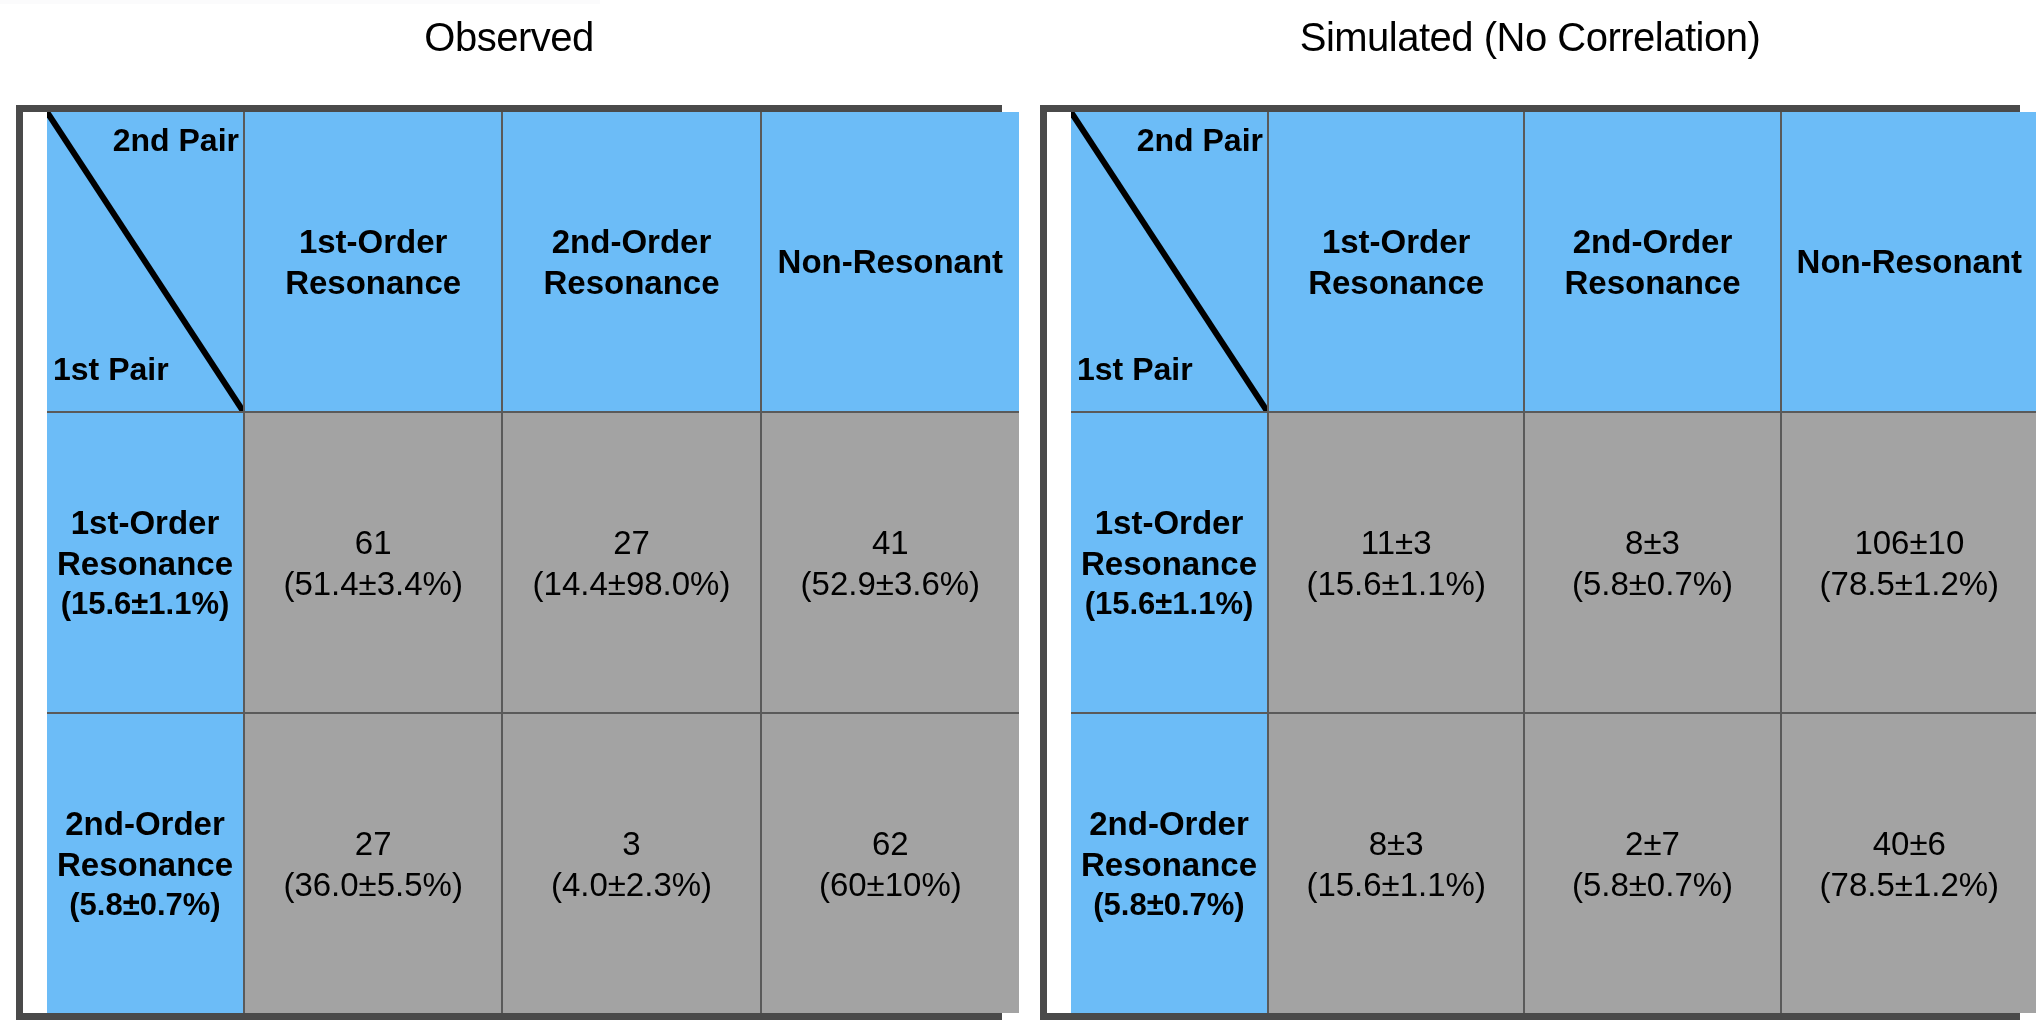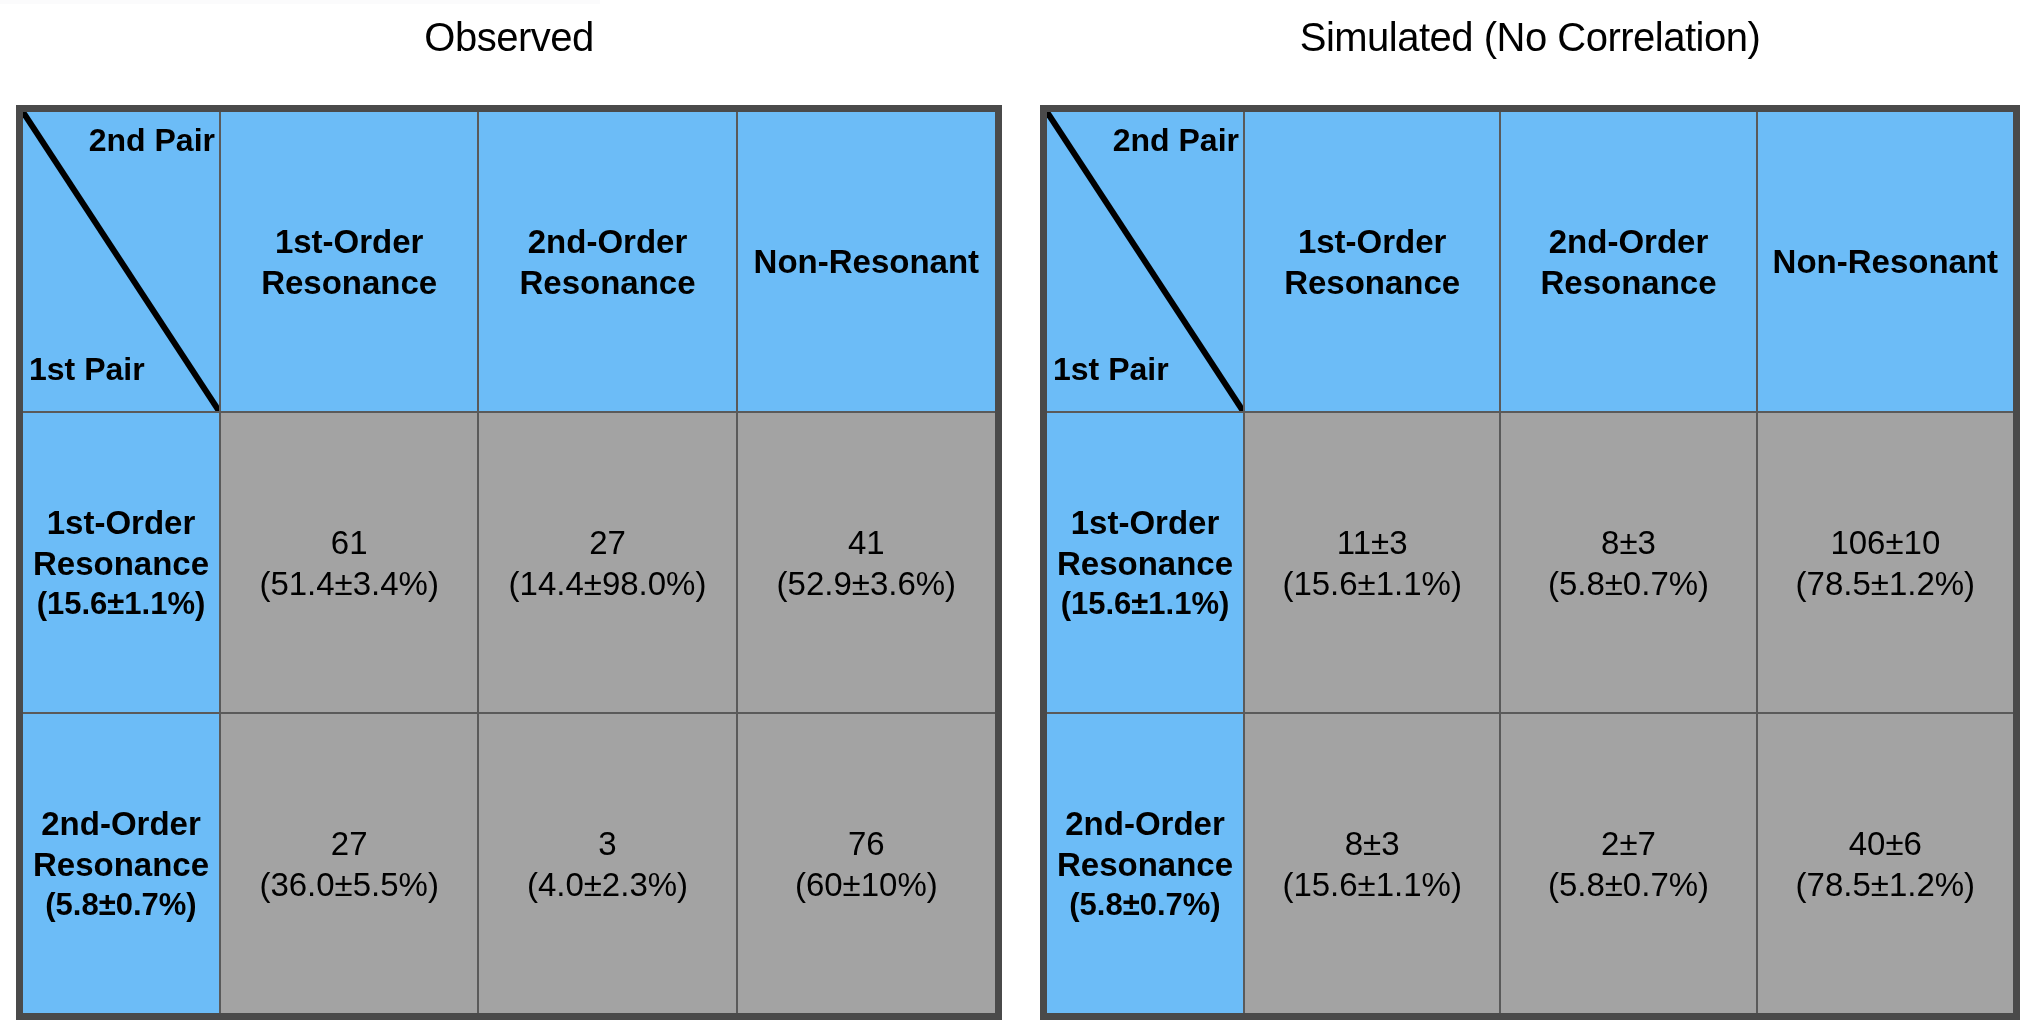--- a/index.html
+++ b/index.html
@@ -64,20 +64,21 @@
     width: 100%;
     border: 7px solid #4a4a4a;
     box-sizing: border-box;
     background: #ffffff;
   }
 
   table.ctable {
     border-collapse: collapse;
     width: 100%;
     table-layout: fixed;
+    margin-left: 24px;
   }
   table.ctable td {
     border: 2px solid #5a5a5a;
     padding: 0;
     text-align: center;
     vertical-align: middle;
     font-size: 33px;
     line-height: 41px;
     color: #000;
   }
@@ -224,21 +225,21 @@
             </td>
             <td class="datacell">
               <span class="count">27</span>
               <span class="frac">(36.0±5.5%)</span>
             </td>
             <td class="datacell">
               <span class="count">3</span>
               <span class="frac">(4.0±2.3%)</span>
             </td>
             <td class="datacell">
-              <span class="count">76</span>
+              <span class="count">62</span>
               <span class="frac">(60±10%)</span>
             </td>
           </tr>
         </tbody>
       </table>
     </div>
   </div>
 
   <div class="panel panel-right">
     <div class="panel-title">Simulated (No Correlation)</div>

